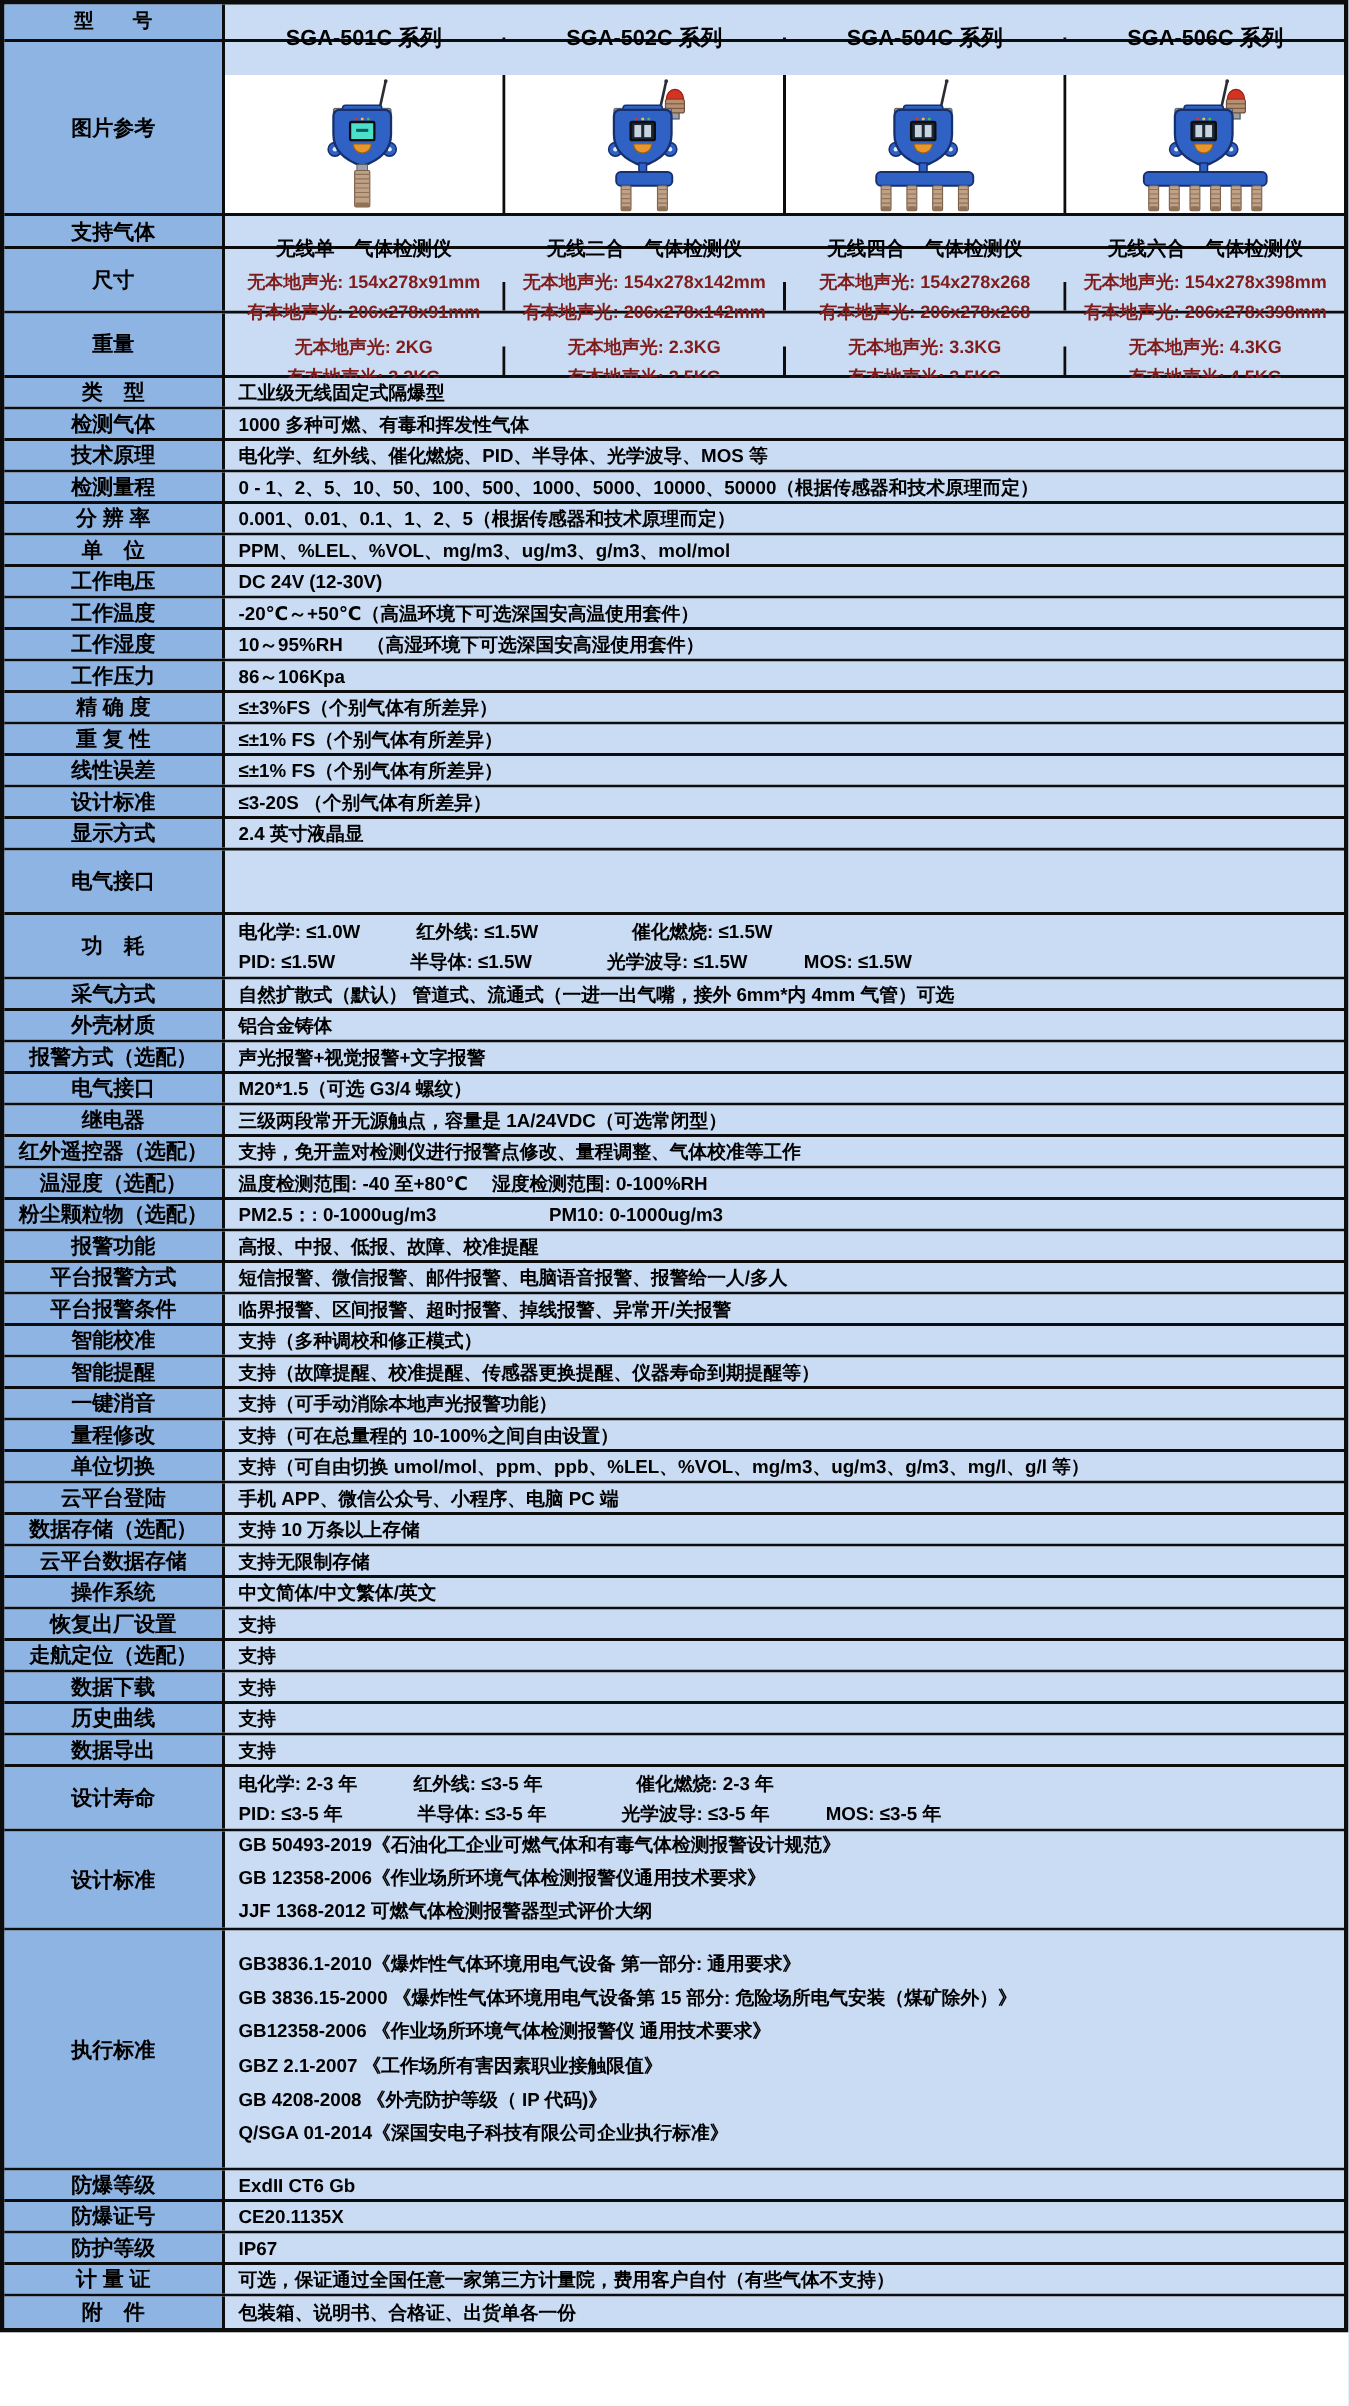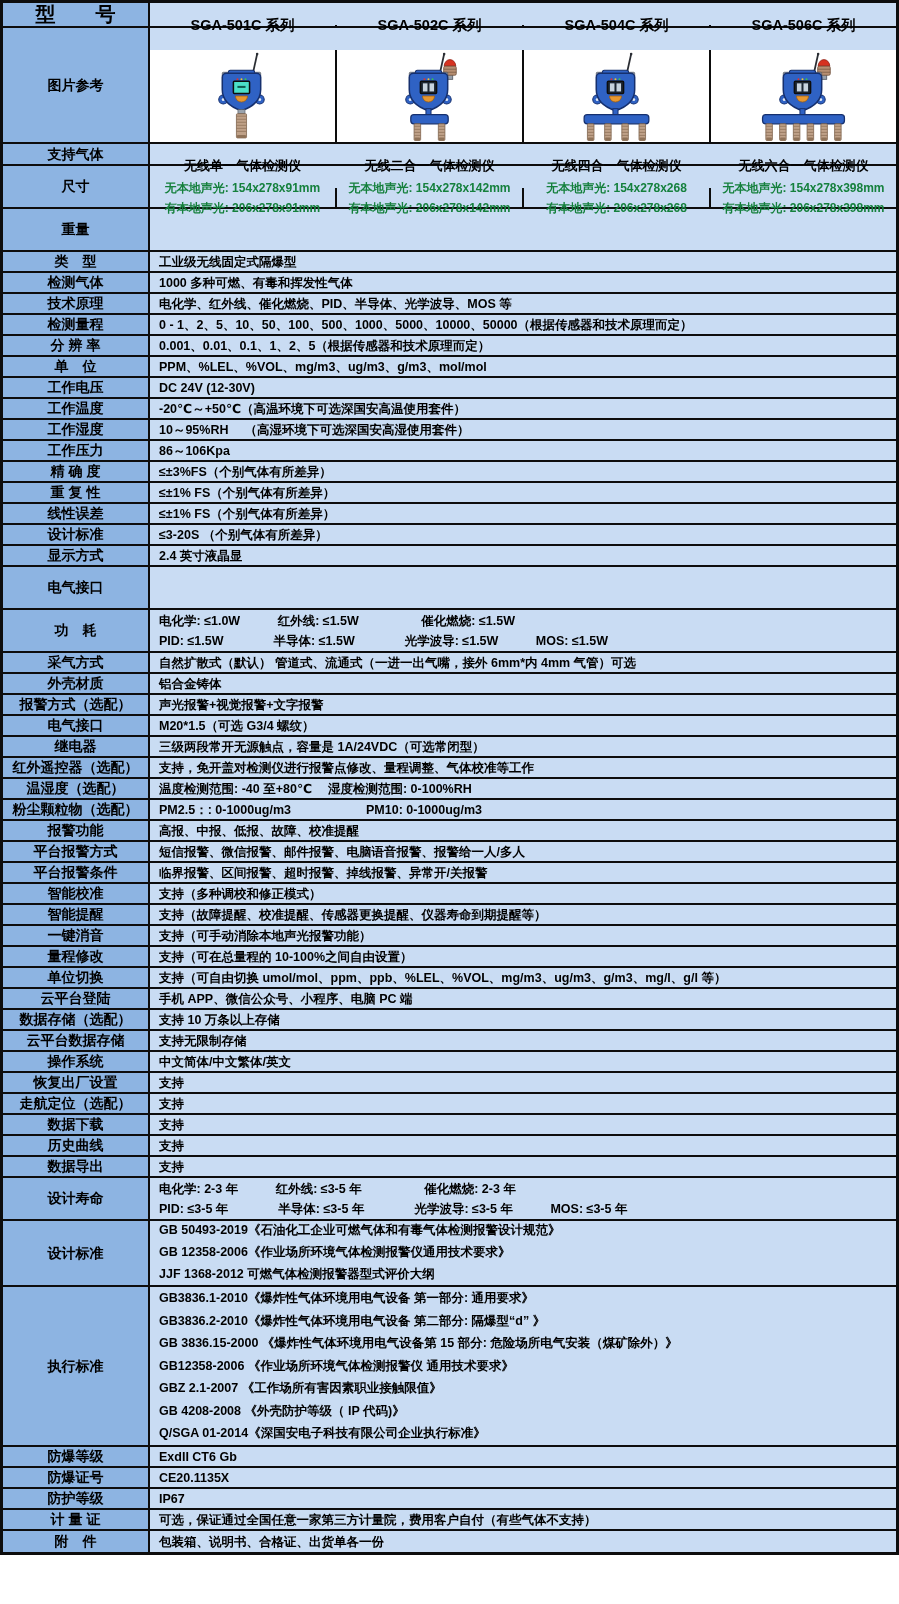--- a/index.html
+++ b/index.html
@@ -29,24 +29,24 @@
   .value-full{
     flex:1;box-sizing:border-box;background:#c9dcf3;
     display:flex;flex-direction:column;justify-content:center;
     padding:0 20px 0 9px;min-width:0;
   }
   .vtext,.vline{
     font-size:12.5px;font-weight:600;color:#000;
     white-space:pre-wrap;line-height:20px;
   }
   .qtext{font-size:13px;font-weight:bold;color:#000;white-space:pre;}
-  .q2line{font-size:12px;font-weight:600;color:#15803d;line-height:20px;white-space:pre;text-align:center;}
+  .q2line{font-size:12px;font-weight:600;color:#7f1d1d;line-height:20px;white-space:pre;text-align:center;}
   .hcell{font-weight:bold;font-size:14.5px;color:#000;}
   .r-header{height:25px;}
-  .r-header .label{font-size:20px;}
+  .r-header .label{font-size:13px;}
   .r-images{height:116px;}
   .r-images .cell{background:#ffffff;}
   .r-quad{height:22px;}
   .r-quad2{height:43px;}
   .r-single{height:21px;}
   .r-multi2{height:43px;}
   .r-multi3{height:66px;}
   .r-multi7{height:160px;}
   .r-multi7 .vline{line-height:22.6px;}
   .r-multi3 .vline{line-height:21.8px;}
@@ -296,20 +296,38 @@
             <div class="q2line">有本地声光: 206x278x268</div>
           </div>
           <div class="cell">
             <div class="q2line">无本地声光: 154x278x398mm</div>
             <div class="q2line">有本地声光: 206x278x398mm</div>
           </div>
         </div>
       </div>
       <div class="row r-quad2">
         <div class="label">重量</div>
+        <div class="vals">
+          <div class="cell">
+            <div class="q2line">无本地声光: 2KG</div>
+            <div class="q2line">有本地声光: 2.2KG</div>
+          </div>
+          <div class="cell">
+            <div class="q2line">无本地声光: 2.3KG</div>
+            <div class="q2line">有本地声光: 2.5KG</div>
+          </div>
+          <div class="cell">
+            <div class="q2line">无本地声光: 3.3KG</div>
+            <div class="q2line">有本地声光: 3.5KG</div>
+          </div>
+          <div class="cell">
+            <div class="q2line">无本地声光: 4.3KG</div>
+            <div class="q2line">有本地声光: 4.5KG</div>
+          </div>
+        </div>
       </div>
       <div class="row r-single">
         <div class="label">类　型</div>
         <div class="value-full">
           <span class="vtext">工业级无线固定式隔爆型</span>
         </div>
       </div>
       <div class="row r-single">
         <div class="label">检测气体</div>
         <div class="value-full">
@@ -566,21 +584,20 @@
         <div class="value-full">
           <div class="vline">GB 50493-2019《石油化工企业可燃气体和有毒气体检测报警设计规范》</div>
           <div class="vline">GB 12358-2006《作业场所环境气体检测报警仪通用技术要求》</div>
           <div class="vline">JJF 1368-2012 可燃气体检测报警器型式评价大纲</div>
         </div>
       </div>
       <div class="row r-multi7">
         <div class="label">执行标准</div>
         <div class="value-full">
           <div class="vline">GB3836.1-2010《爆炸性气体环境用电气设备 第一部分: 通用要求》</div>
-          <div class="vline">GB3836.2-2010《爆炸性气体环境用电气设备 第二部分: 隔爆型“d” 》</div>
           <div class="vline">GB 3836.15-2000 《爆炸性气体环境用电气设备第 15 部分: 危险场所电气安装（煤矿除外）》</div>
           <div class="vline">GB12358-2006 《作业场所环境气体检测报警仪 通用技术要求》</div>
           <div class="vline">GBZ 2.1-2007 《工作场所有害因素职业接触限值》</div>
           <div class="vline">GB 4208-2008 《外壳防护等级（ IP 代码)》</div>
           <div class="vline">Q/SGA 01-2014《深国安电子科技有限公司企业执行标准》</div>
         </div>
       </div>
       <div class="row r-single">
         <div class="label">防爆等级</div>
         <div class="value-full">

